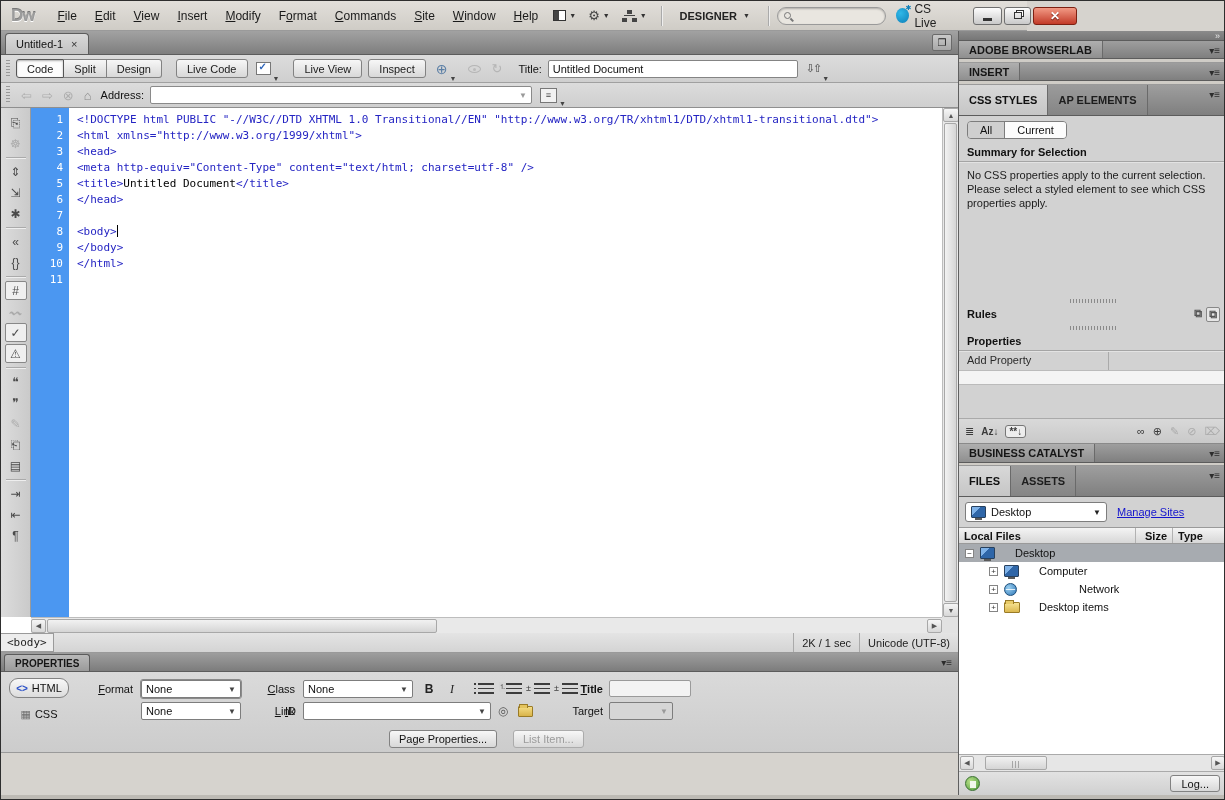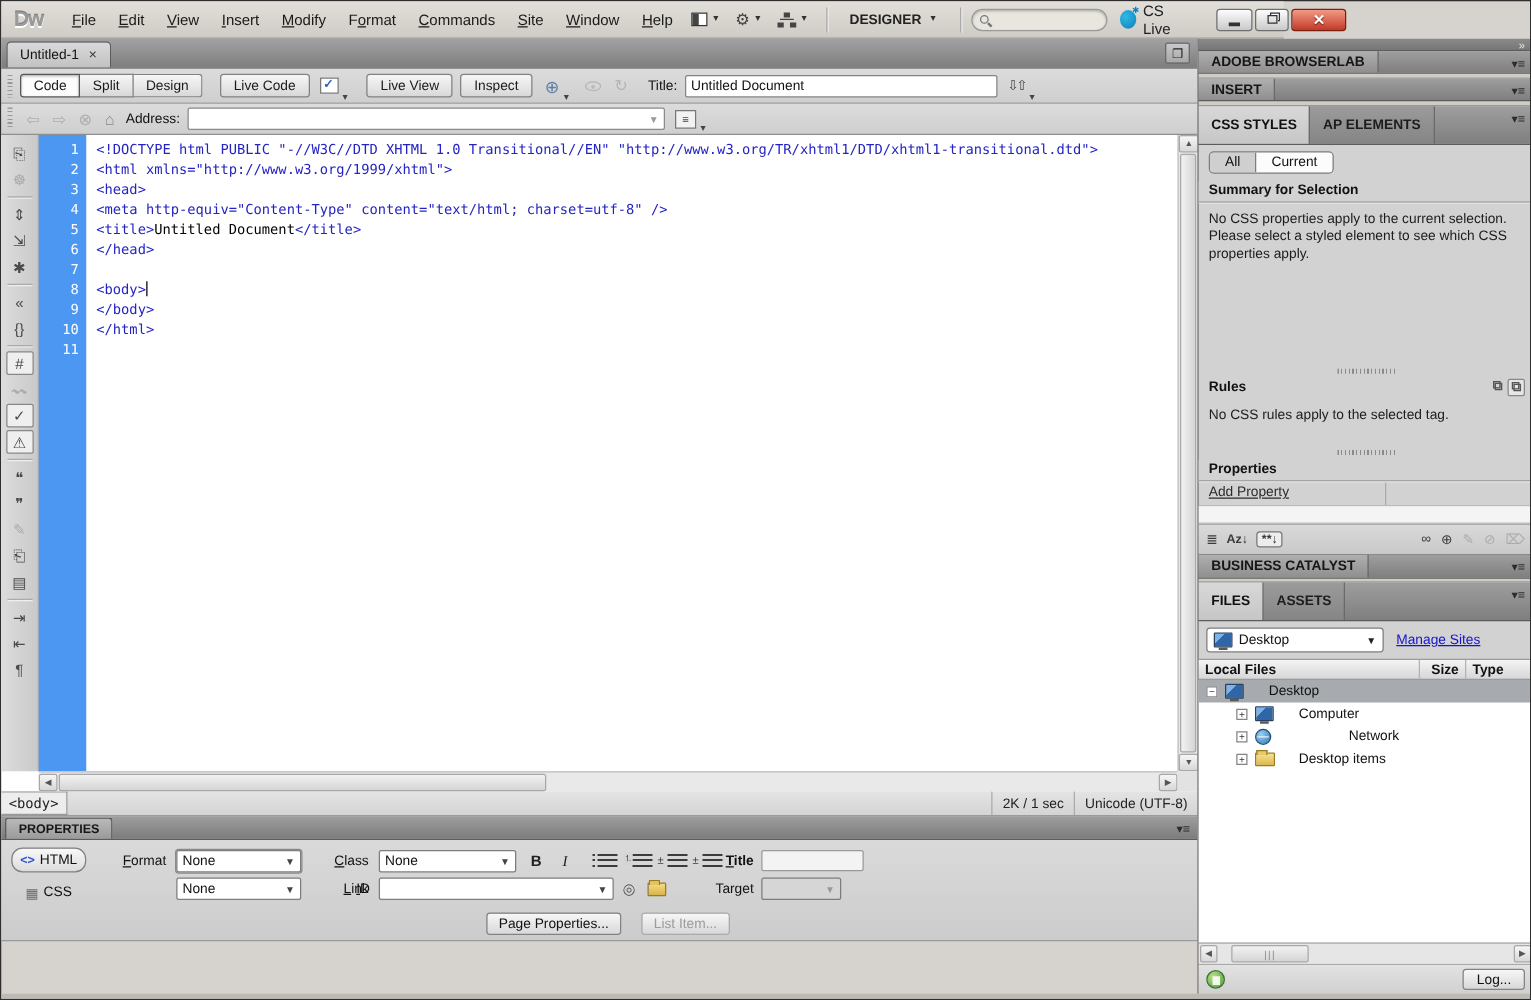--- a/index.html
+++ b/index.html
@@ -214,21 +214,21 @@
   .sec-head { padding:2px 8px 3px; font-weight:bold; font-size:11px; color:#111;
               border-bottom:1px solid #A5A5A5; box-shadow:0 1px 0 #E3E3E3; position:relative; }
   .sec-text { padding:6px 8px; font-size:11px; line-height:14px; color:#1c1c1c; }
   .sec-div { height:10px; display:flex; align-items:center; justify-content:center; }
   .grip-dots { width:46px; height:4px;
                background:repeating-linear-gradient(90deg,#8a8a8a 0 1px, transparent 1px 3px); }
   .rules-icons { position:absolute; right:6px; top:1px; display:flex; gap:4px; font-size:11px; color:#555; }
   .rules-icons .boxed { border:1px solid #888; border-radius:2px; background:#E6E6E6; padding:0 2px; }
   .addprop-row { display:flex; border-bottom:1px solid #bbb; }
   .addprop-cell { width:150px; padding:3px 8px 4px; border-right:1px solid #aaa; }
-  .addprop-link { color:#2b2b2b; text-decoration:underline; font-size:11px; }
+  .addprop-link { color:#2b2b2b; font-size:11px; }
   .white-row { height:14px; background:#F4F4F4; border-bottom:1px solid #bbb; }
   .css-footer { margin-top:auto; height:25px; background:linear-gradient(#D9D9D9,#C9C9C9);
                 border-top:1px solid #aaa; display:flex; align-items:center; padding:0 6px; gap:7px;
                 font-size:11px; color:#3a3a3a; }
   .cf-right { margin-left:auto; display:flex; gap:8px; align-items:center; }
   .cf-ic.dim { color:#ABABAB; }
   .azdown { font-weight:bold; font-size:10px; }
   .starsdown { border:1px solid #777; border-radius:3px; padding:0 3px; background:#EDEDED; font-size:10px; font-weight:bold; }
 
   .files-content { flex:1; background:#D2D2D2; display:flex; flex-direction:column; }
@@ -540,21 +540,20 @@
       <div class="sec-div">
           <span class="grip-dots"></span>
         </div>
       <div class="sec-head" style="border-bottom:none; box-shadow:none;">
         <span>Rules</span>
         <span class="rules-icons">
           <span>⧉</span>
           <span class="boxed">⧉</span>
         </span>
       </div>
-      <div class="sec-text" style="height:40px;">No CSS rules apply to the selected tag.</div>
       <div class="sec-div">
           <span class="grip-dots"></span>
         </div>
       <div class="sec-head">Properties</div>
       <div class="addprop-row">
         <span class="addprop-cell"><span class="addprop-link">Add Property</span></span>
       </div>
       <div class="white-row"></div>
       <div class="css-footer">
         <span>≣</span>

